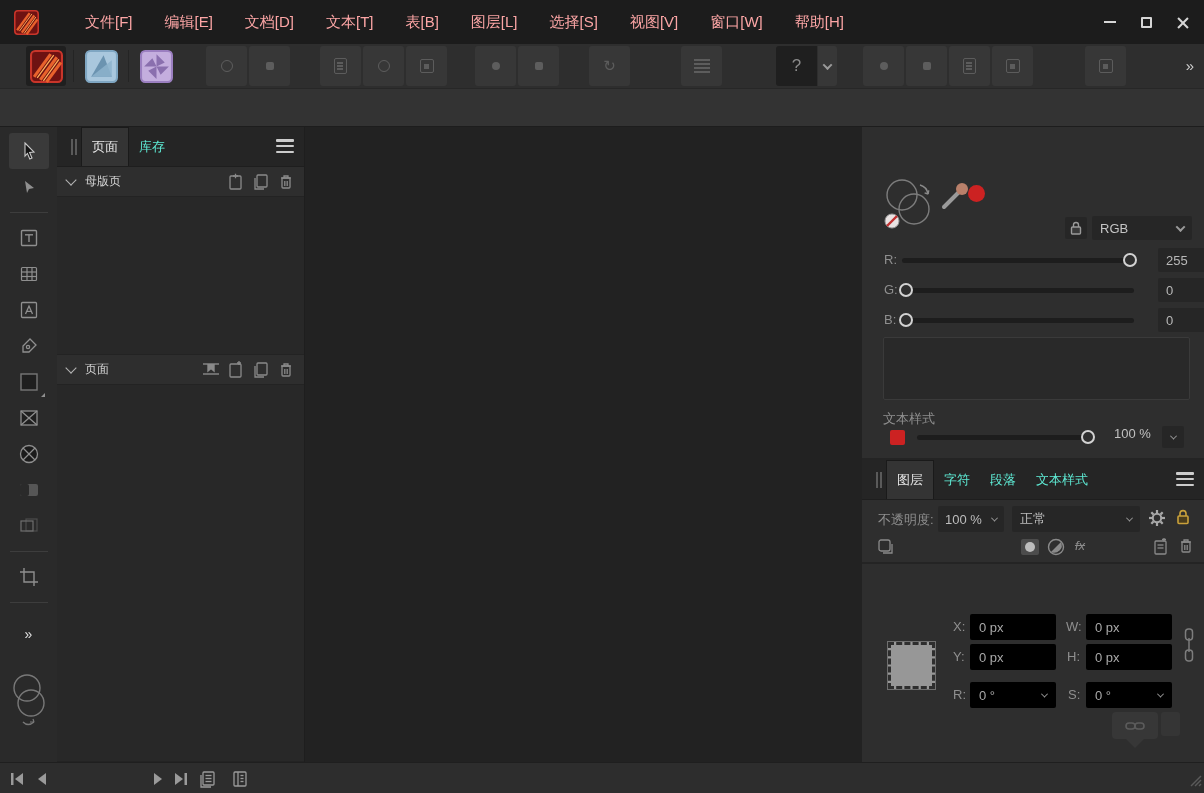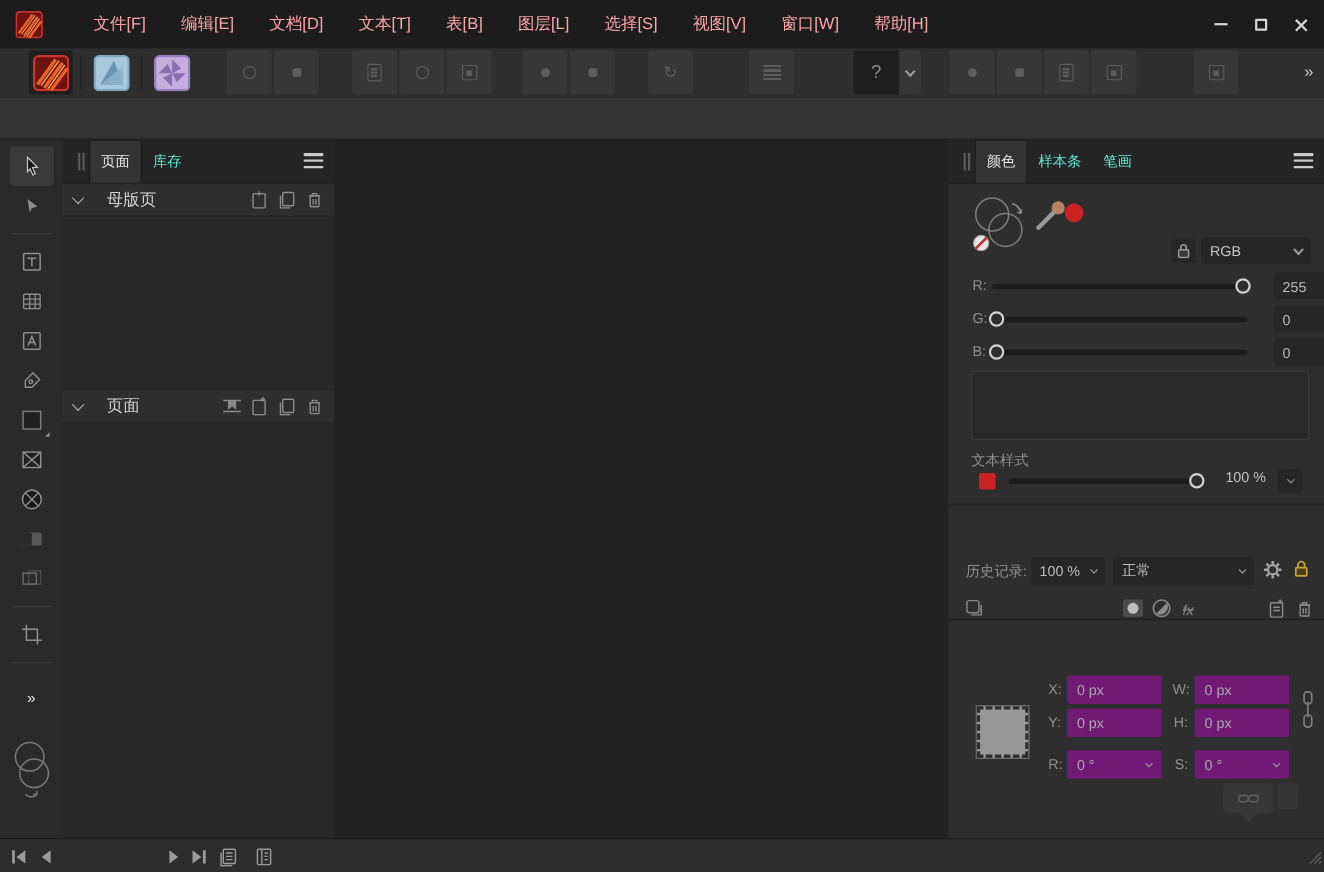--- a/index.html
+++ b/index.html
@@ -64,21 +64,21 @@
   .grip:before { content:""; width:2px; height:16px; background:#5a5a5a; box-shadow:4px 0 0 #5a5a5a; }
   .tab { padding:0 10px; font-size:13px; color:#5eead4; display:flex; align-items:center; }
   .tab.active { background:#343434; color:#e6e6e6; border:1px solid #1a1a1a; border-bottom:none; }
   .hamburger { position:absolute; right:10px; top:12px; width:18px; height:14px; display:flex; flex-direction:column; justify-content:space-between; }
   .hamburger i { display:block; height:2.5px; background:#cccccc; border-radius:1px; }
 
   
   .left-panel { width:248px; background:#2e2e2e; display:flex; flex-direction:column; flex:0 0 auto; border-right:1px solid #1e1e1e; }
   .sec-header { height:29px; display:flex; align-items:center; background:#2e2e2e; position:relative; }
   .sec-chevron { width:8px; height:8px; border-right:1.6px solid #b5b5b5; border-bottom:1.6px solid #b5b5b5; transform:rotate(45deg); margin:0 10px 3px 10px; }
-  .sec-label { font-size:15px; color:#d2d2d2;margin-left:12px; }
+  .sec-label { font-size:12px; color:#d2d2d2; }
   .sec-icons { position:absolute; right:6px; top:3px; display:flex; }
   .sicon { width:25px; height:23px; display:flex; align-items:center; justify-content:center; }
   .sec-content { background:#282828; border-top:1px solid #232323; border-bottom:1px solid #232323; }
   .mp-content { height:159px; }
   .pg-content { flex:1; }
 
   
   .canvas { flex:1; background:#222222; }
 
   
@@ -114,27 +114,27 @@
 
   
   .ly-row1 { position:absolute; left:0; top:46px; width:100%; height:26px; }
   .ly-opacity-label { position:absolute; left:16px; top:5px; }
   .ly-op-combo { position:absolute; left:76px; top:0; width:66px; height:26px; background:#262626; border-radius:2px; display:flex; align-items:center; padding:0 7px; font-size:13px; color:#bdbdbd; }
   .ly-op-combo .chev, .ly-blend .chev { margin-left:auto; }
   .ly-blend { position:absolute; left:150px; top:0; width:128px; height:26px; background:#262626; border-radius:2px; display:flex; align-items:center; padding:0 8px; font-size:13px; color:#bdbdbd; }
   .ly-gear { position:absolute; left:286px; top:3px; }
   .ly-lock { position:absolute; left:314px; top:3px; }
   .ly-row2 { position:absolute; left:0; top:78px; width:100%; height:24px; }
-  .lyicon { position:absolute; top:0; width:24px; height:24px; display:flex; align-items:flex-end; justify-content:center; }
+  .lyicon { position:absolute; top:0; width:24px; height:24px; display:flex; align-items:flex-start; justify-content:center; }
   .fx-glyph { font-size:13px; font-style:italic; color:#8a8a8a; text-decoration:line-through; }
 
   
   .anchor { position:absolute; left:26px; top:78px; width:47px; height:47px; background:#979797; border:3px dashed #2e2e2e; outline:1px solid #6f6f6f; }
   .tf-label { position:absolute; font-size:13px; color:#8f8f8f; }
-  .tf-box { position:absolute; width:86px; height:26px; background:#701a75; border-radius:2px; color:#a9a9a9; font-size:13px; display:flex; align-items:center; padding:0 9px; }
+  .tf-box { position:absolute; width:86px; height:26px; background:#000000; border-radius:2px; color:#a9a9a9; font-size:13px; display:flex; align-items:center; padding:0 9px; }
   .tf-box .chev { margin-left:auto; }
   .tf-link { position:absolute; left:320px; top:62px; }
   .bubble { position:absolute; left:250px; top:148px; width:46px; height:27px; background:#3a3a3a; border-radius:4px; opacity:.75; display:flex; align-items:center; justify-content:center; }
   .bubble:after { content:""; position:absolute; left:14px; top:27px; border:9px solid transparent; border-top-color:#3a3a3a; }
   .bubble-side { position:absolute; left:299px; top:148px; width:19px; height:24px; background:#3a3a3a; opacity:.6; border-radius:3px; }
 
   
   .statusbar { height:31px; background:#2d2d2d; border-top:1px solid #1f1f1f; position:relative; flex:0 0 auto; }
   .sb { position:absolute; top:5px; width:22px; height:22px; display:flex; align-items:center; justify-content:center; }
   .grip-corner { position:absolute; right:2px; bottom:2px; }
@@ -449,31 +449,20 @@
         </div>
       </div>
       <div class="sec-content pg-content"></div>
     </div>
 
     <div class="canvas"></div>
 
     <div class="right-col">
 
       <div class="rpanel color-panel">
-        <div class="panel-tabs">
-          <div class="grip"></div>
-          <div class="tab active">颜色</div>
-          <div class="tab">样本条</div>
-          <div class="tab">笔画</div>
-          <div class="hamburger">
-              <i></i>
-              <i></i>
-              <i></i>
-            </div>
-        </div>
 
         <div class="cp-circles">
           <svg width="62" height="62" viewBox="0 0 62 62" fill="none">
             <circle cx="24" cy="22" r="15" stroke="#7d7d7d" stroke-width="1.4"></circle>
             <circle cx="36" cy="36" r="15" stroke="#7d7d7d" stroke-width="1.4"></circle>
             <path d="M42 12 Q49 14 50 21" stroke="#8a8a8a" stroke-width="1.6"></path>
             <path d="M50 21 l-3.4 -1.2 M50 21 l0.8 -3.6" stroke="#8a8a8a" stroke-width="1.4"></path>
             <circle cx="14" cy="48" r="7" fill="#e8e2e2" stroke="#9a9a9a"></circle>
             <line x1="9" y1="53" x2="19" y2="43" stroke="#c03030" stroke-width="2.4"></line>
           </svg>
@@ -528,22 +517,34 @@
         <div class="op-track">
             <span class="sl-knob end"></span>
           </div>
         <span class="op-value">100 %</span>
         <div class="op-chev">
             <span class="chev sm"></span>
           </div>
       </div>
 
       <div class="rpanel layers-panel">
+        <div class="panel-tabs">
+          <div class="grip"></div>
+          <div class="tab active">图层</div>
+          <div class="tab">字符</div>
+          <div class="tab">段落</div>
+          <div class="tab">文本样式</div>
+          <div class="hamburger">
+              <i></i>
+              <i></i>
+              <i></i>
+            </div>
+        </div>
         <div class="ly-row1">
-          <span class="dimlabel ly-opacity-label">历史记录:</span>
+          <span class="dimlabel ly-opacity-label">不透明度:</span>
           <div class="ly-op-combo">
             <span>100 %</span>
             <span class="chev sm"></span>
           </div>
           <div class="ly-blend">
             <span>正常</span>
             <span class="chev sm"></span>
           </div>
           <div class="ly-gear">
             <svg width="18" height="18" viewBox="0 0 18 18">

